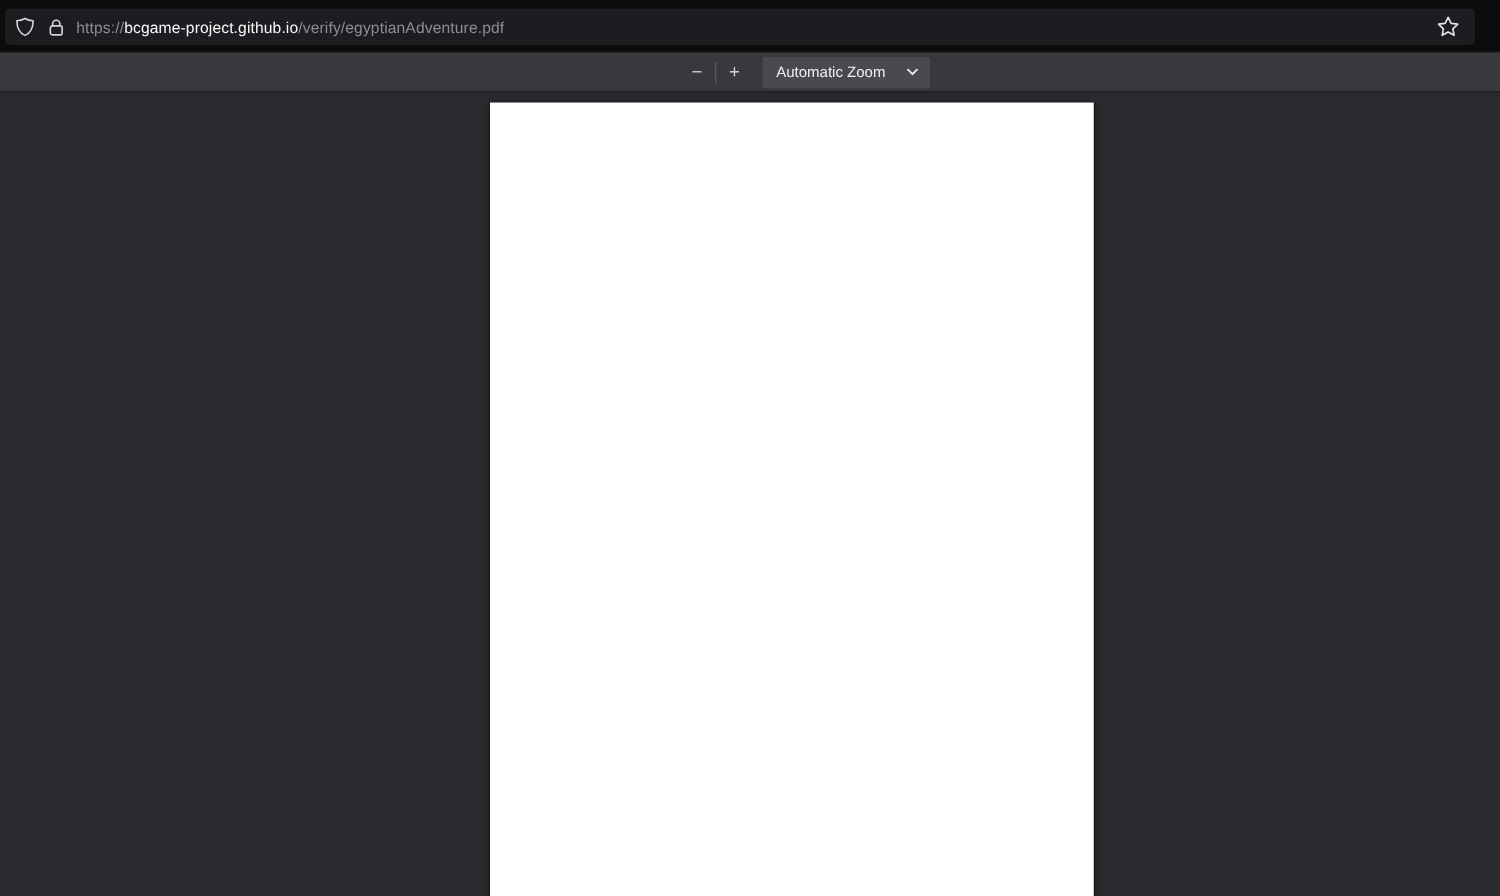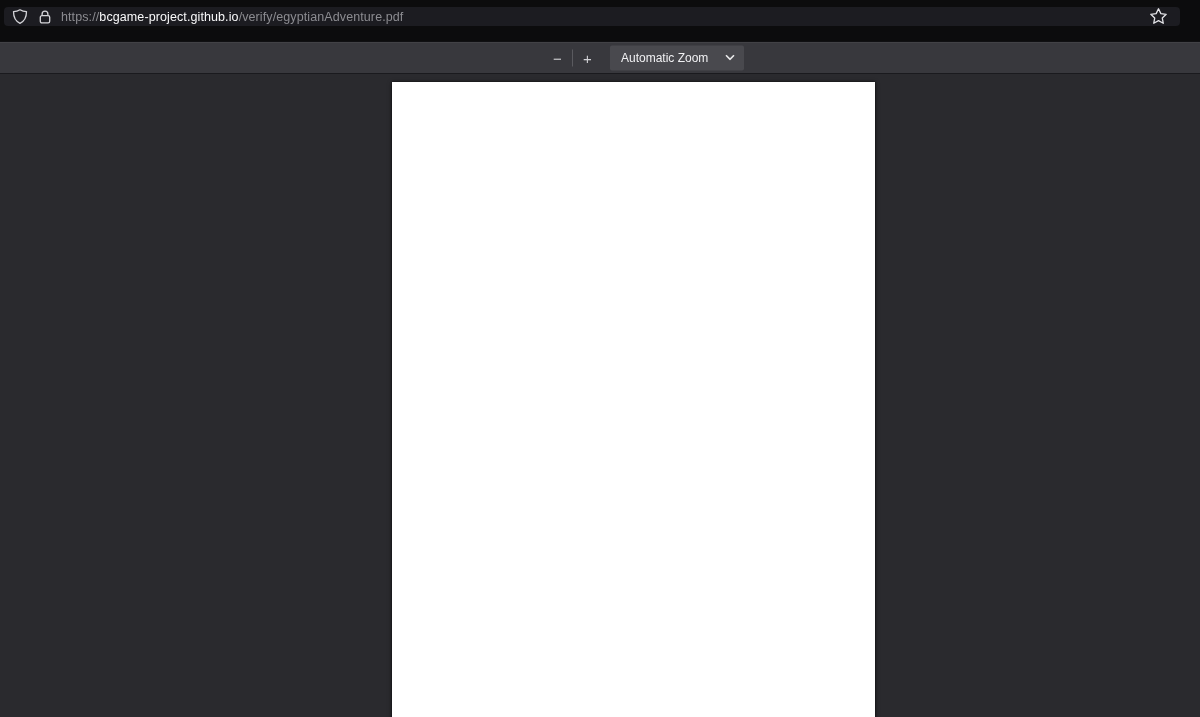--- a/index.html
+++ b/index.html
@@ -17,21 +17,21 @@
   .top-chrome {
     position: relative;
     height: 41px;
     background: #0c0c0d;
   }
   .urlbar {
     position: absolute;
     left: 4px;
     top: 7px;
     width: 1176px;
-    height: 19px;
+    height: 29px;
     background: #1c1c21;
     border-radius: 4px;
     display: flex;
     align-items: center;
   }
   .icon-btn {
     display: flex;
     align-items: center;
     justify-content: center;
     background: transparent;

